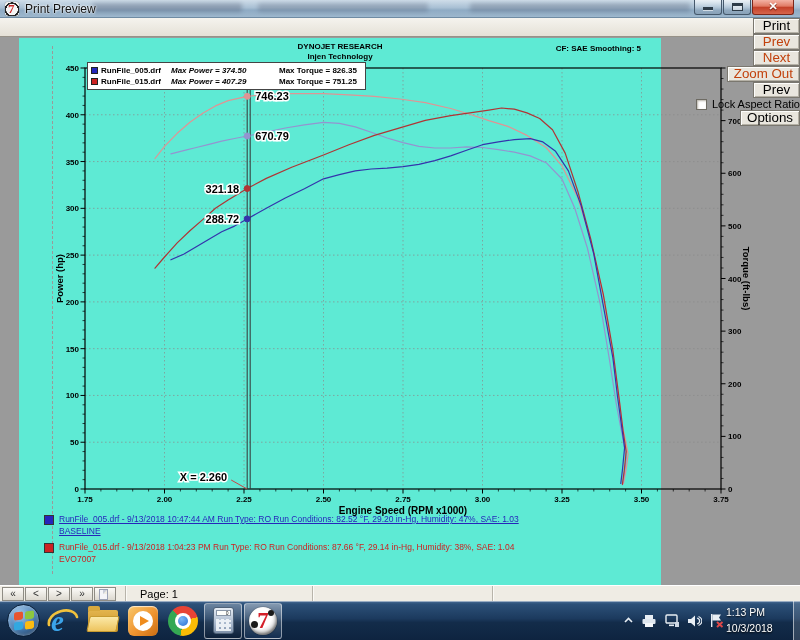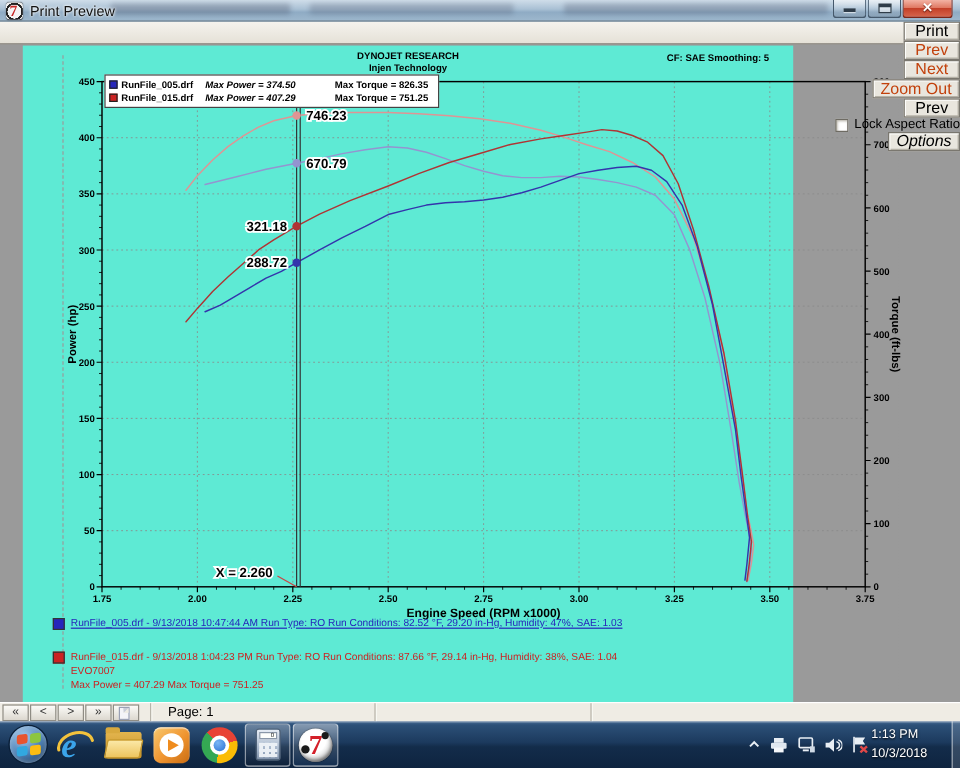--- a/index.html
+++ b/index.html
@@ -148,21 +148,21 @@
   <button class="tb-btn disabled">Prev</button>
   <button class="tb-btn disabled">Next</button>
   <button class="tb-btn disabled">Zoom Out</button>
   <div class="tb-sep"></div>
   <button class="tb-btn">Prev</button>
   <div class="tb-sep"></div>
   <div class="tb-check">
     <div class="tb-checkbox"></div>
     <span class="tb-check-label">Lock Aspect Ratio</span>
   </div>
-  <button class="tb-btn" style="margin-left:14px;font-style:italic;">Options</button>
+  <button class="tb-btn" style="margin-left:14px;">Options</button>
 </div>
 
 <div class="page">
   <div class="margin-guide mg-left"></div>
   <div class="margin-guide mg-right"></div>
 
   <div class="chart-header">
     <div>DYNOJET RESEARCH</div>
     <div>Injen Technology</div>
   </div>
@@ -374,28 +374,28 @@
       <span class="legend-file">RunFile_015.drf</span>
       <span class="legend-power">Max Power = 407.29</span>
       <span class="legend-torque">Max Torque = 751.25</span>
     </div>
   </div>
 
   <div class="info-block ib-1" style="color: rgb(38, 38, 187); text-decoration: underline;">
     <span class="info-icon" style="background-color: rgb(38, 38, 187);"></span>
     <div>
       <div>RunFile_005.drf - 9/13/2018 10:47:44 AM  Run Type: RO  Run Conditions: 82.52 °F, 29.20 in-Hg,  Humidity:  47%, SAE: 1.03</div>
+      <div>BASELINE</div>
     </div>
   </div>
   <div class="info-block ib-2" style="color: rgb(204, 34, 34);">
     <span class="info-icon" style="background-color: rgb(204, 34, 34);"></span>
     <div>
       <div>RunFile_015.drf - 9/13/2018 1:04:23 PM  Run Type: RO  Run Conditions: 87.66 °F, 29.14 in-Hg,  Humidity:  38%, SAE: 1.04</div>
       <div>EVO7007</div>
-      <div>Max Power = 407.29  Max Torque = 751.25</div>
     </div>
   </div>
 </div>
 
 <div class="statusbar">
   <div class="sb-btn" style="left:2px;">«</div>
   <div class="sb-btn" style="left:25px;">&lt;</div>
   <div class="sb-btn" style="left:48px;">&gt;</div>
   <div class="sb-btn" style="left:71px;">»</div>
   <div class="sb-btn" style="left:94px;">

